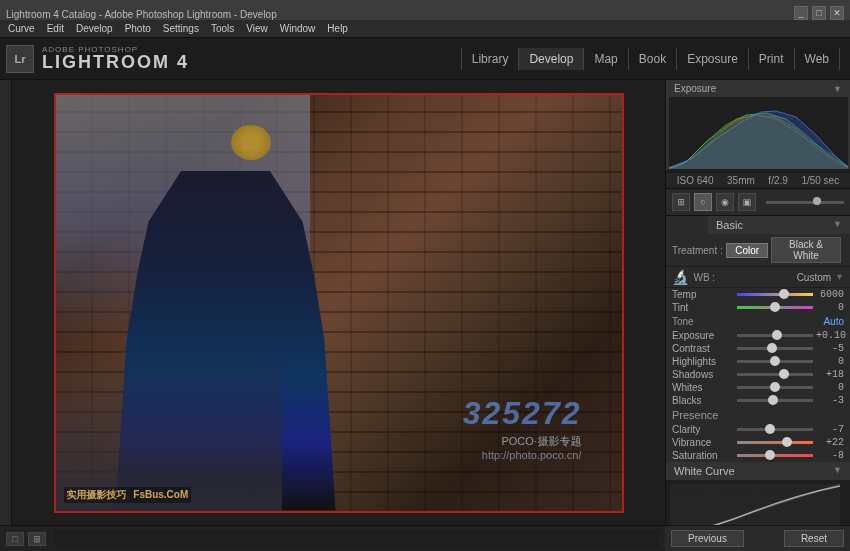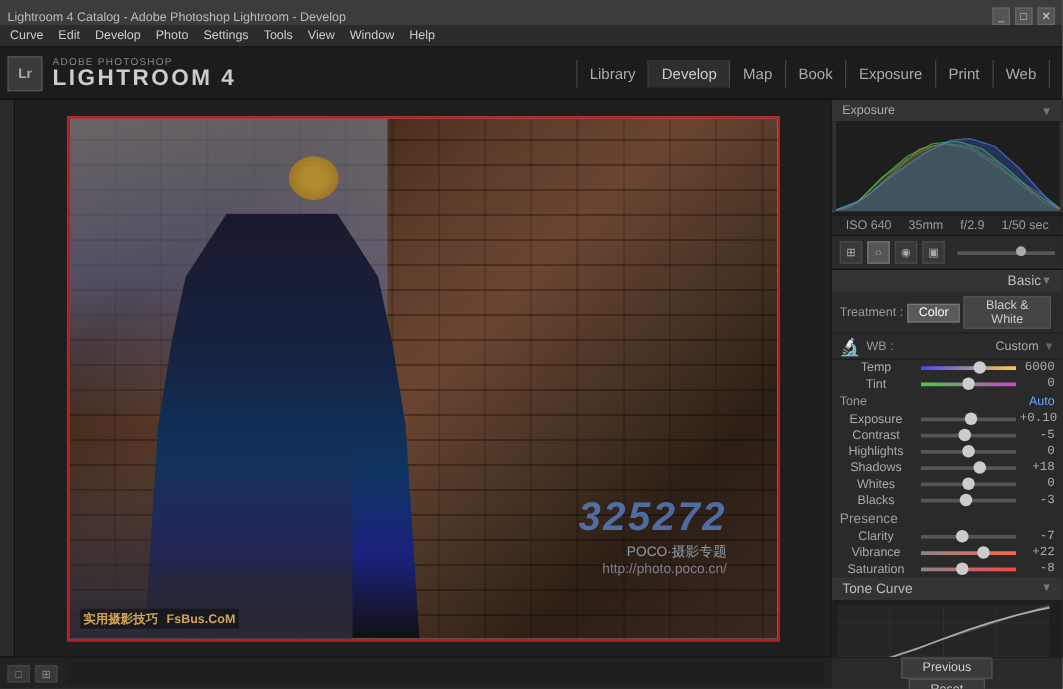--- a/index.html
+++ b/index.html
@@ -241,24 +241,25 @@
     .small-slider-thumb {
       position: absolute; top: -4px; width: 8px; height: 8px;
       background: #aaa; border-radius: 50%; left: 60%;
     }
 
     
     .section-title {
       background: #333;
       padding: 3px 8px;
       display: flex;
-      justify-content: flex-end;
+      justify-content: space-between;
       font-size: 11px;
       color: #bbb;
       cursor: pointer;
+      margin-left: 42px;
     }
 
     
     .treatment-row {
       display: flex;
       align-items: center;
       padding: 3px 6px;
       font-size: 10px;
       color: #999;
       border-bottom: 1px solid #1e1e1e;
@@ -296,21 +297,21 @@
       font-size: 10px;
       color: #999;
     }
     .slider-row {
       display: flex;
       align-items: center;
       padding: 1px 6px;
       font-size: 10px;
       color: #999;
     }
-    .slider-name { width: 62px; text-align: center; padding-right: 4px; font-size: 10px; color: #aaa; }
+    .slider-name { width: 62px; text-align: left; padding-right: 4px; font-size: 10px; color: #aaa; }
     .slider-track {
       flex: 1;
       height: 3px;
       background: #555;
       position: relative;
       margin: 0 3px;
     }
     .slider-thumb {
       position: absolute;
       top: -4px;
@@ -379,21 +380,20 @@
 
     
     #bottom-buttons {
       height: 26px;
       background: #2a2a2a;
       border-top: 1px solid #111;
       display: flex;
       align-items: center;
       justify-content: space-between;
       padding: 0 6px;
-      flex-direction: column;
     }
     .bottom-btn {
       padding: 2px 16px;
       background: #3a3a3a;
       border: 1px solid #555;
       color: #ccc;
       font-size: 10px;
       cursor: pointer;
     }
 
@@ -654,21 +654,21 @@
     </div>
     <div class="slider-row slider-saturation">
       <span class="slider-name">Saturation</span>
       <div class="slider-track" style="background: linear-gradient(to right, #888, #ff4444);">
         <div class="slider-thumb" style="left:44%;"></div>
       </div>
       <span class="slider-value">-8</span>
     </div>
 
     <div class="tone-curve-header">
-      <span>Tone Curve</span>
+      <span>White Curve</span>
       <span class="panel-arrow">▼</span>
     </div>
 
     <div style="background:#1e1e1e; padding:4px;">
       <svg width="170" height="55" viewBox="0 0 170 55">
         <rect width="170" height="55" fill="#252525"></rect>
 
         <line x1="42" y1="0" x2="42" y2="55" stroke="#333" stroke-width="0.5"></line>
         <line x1="85" y1="0" x2="85" y2="55" stroke="#333" stroke-width="0.5"></line>
         <line x1="127" y1="0" x2="127" y2="55" stroke="#333" stroke-width="0.5"></line>

